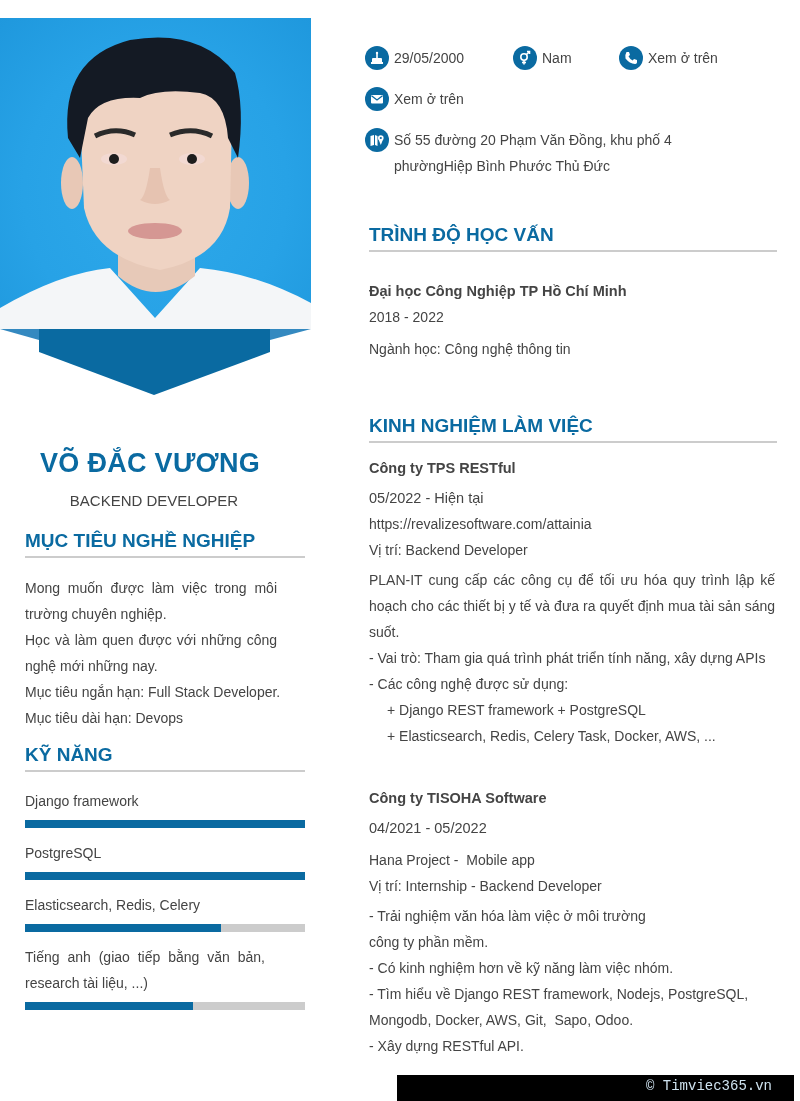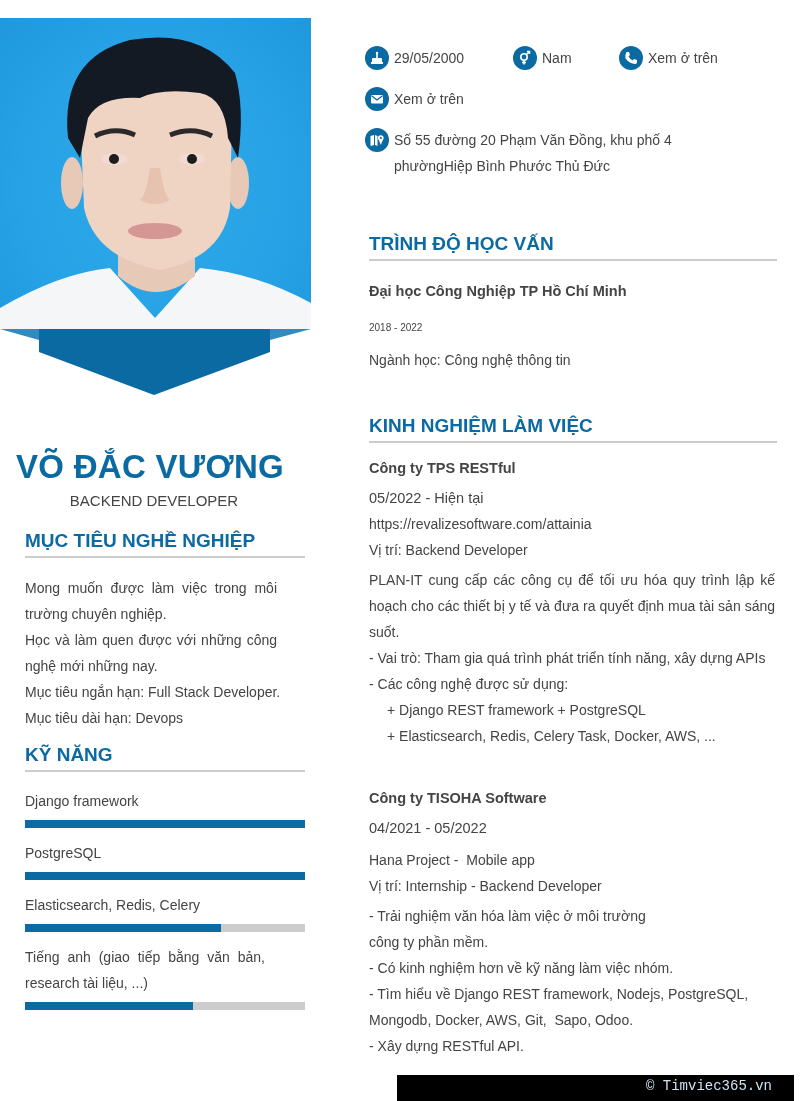--- a/index.html
+++ b/index.html
@@ -11,21 +11,21 @@
     background: radial-gradient(ellipse at 50% 55%, #2ea9ea 0%, #27a2e6 60%, #1f98dd 100%);
     overflow: hidden;
   }
   .photo svg { width: 100%; height: 100%; display: block; }
 
   .banner { position: absolute; left: 0; top: 329px; width: 311px; height: 70px; }
   .banner svg { width: 100%; height: 100%; display: block; }
 
   .name {
     position: absolute; left: 0; top: 448px; width: 292px; text-align: center;
-    font-size: 33px; font-weight: bold; color: #0a6aa1; letter-spacing: 0.3px; padding-left: 8px;
+    font-size: 27px; font-weight: bold; color: #0a6aa1; letter-spacing: 0.3px; padding-left: 8px;
   }
   .role {
     position: absolute; left: 0; top: 492px; width: 308px; text-align: center;
     font-size: 15px; color: #444;
   }
 
   .sec-title {
     position: absolute; font-size: 19px; font-weight: bold; color: #0a6aa1;
     border-bottom: 2px solid #cccccc; padding-bottom: 4px;
   }
@@ -183,24 +183,24 @@
         <circle cx="11.8" cy="6" r="1.1" fill="#0a6aa1"></circle>
         <polygon points="9.6,7.5 14,7.5 11.8,13" fill="#fff"></polygon>
       </svg>
   </span>
   <div style="line-height:26px; margin-top:-1px;">
     <div>Số 55 đường 20 Phạm Văn Đồng, khu phố 4</div>
     <div>phườngHiệp Bình Phước Thủ Đức</div>
   </div>
 </div>
 
-<div class="sec-title" style="left:369px; top:233px; width:408px;">TRÌNH ĐỘ HỌC VẤN</div>
+<div class="sec-title" style="left:369px; top:224px; width:408px;">TRÌNH ĐỘ HỌC VẤN</div>
 <div class="r-block" style="top:278px;">
   <div class="r-line r-bold">Đại học Công Nghiệp TP Hồ Chí Minh</div>
-  <div class="r-line" style="margin-top:11px; font-size:10px;">2018 - 2022</div>
+  <div class="r-line" style="margin-top:0; font-size:14px;">2018 - 2022</div>
   <div class="r-line" style="margin-top:6px;">Ngành học: Công nghệ thông tin</div>
 </div>
 
 <div class="sec-title" style="left:369px; top:415px; width:408px;">KINH NGHIỆM LÀM VIỆC</div>
 
 <div class="r-block" style="top:455px;">
   <div class="r-line r-bold">Công ty TPS RESTful</div>
   <div class="r-line" style="margin-top:4px; font-size:14.5px;">05/2022 - Hiện tại</div>
   <div class="r-line">https://revalizesoftware.com/attainia</div>
   <div class="r-line">Vị trí: Backend Developer</div>

